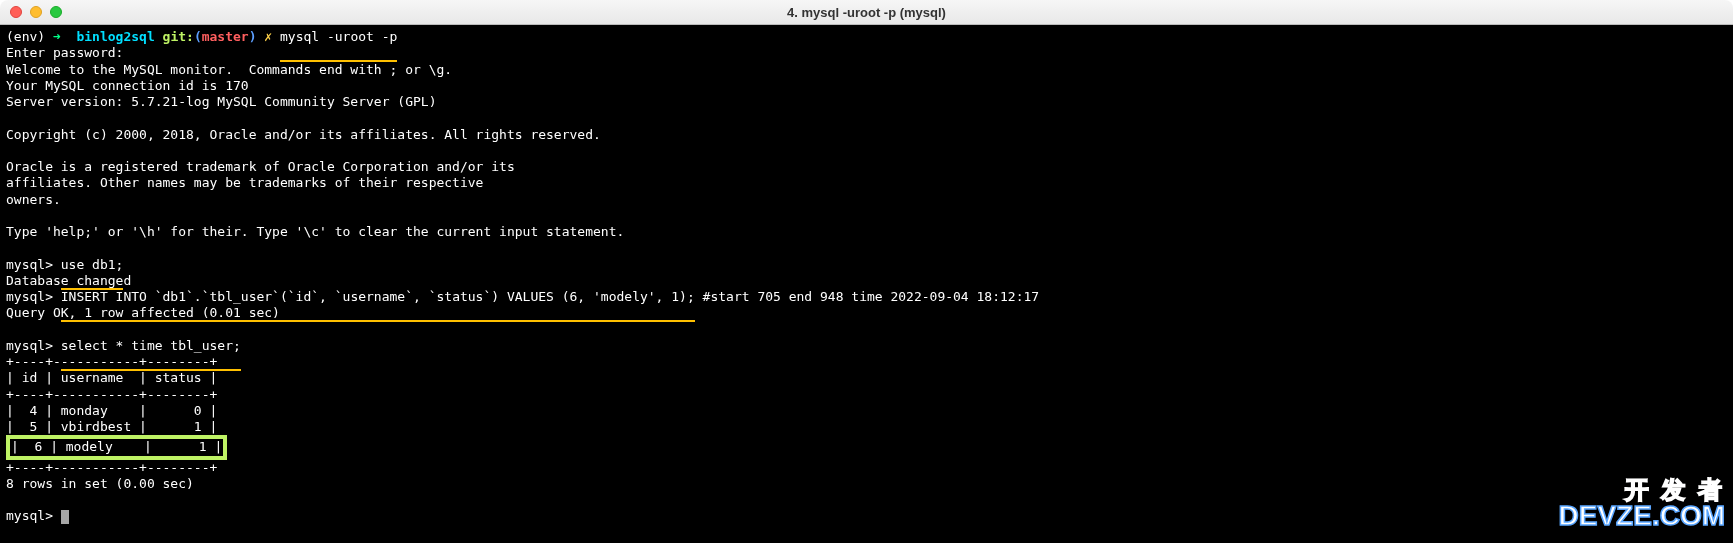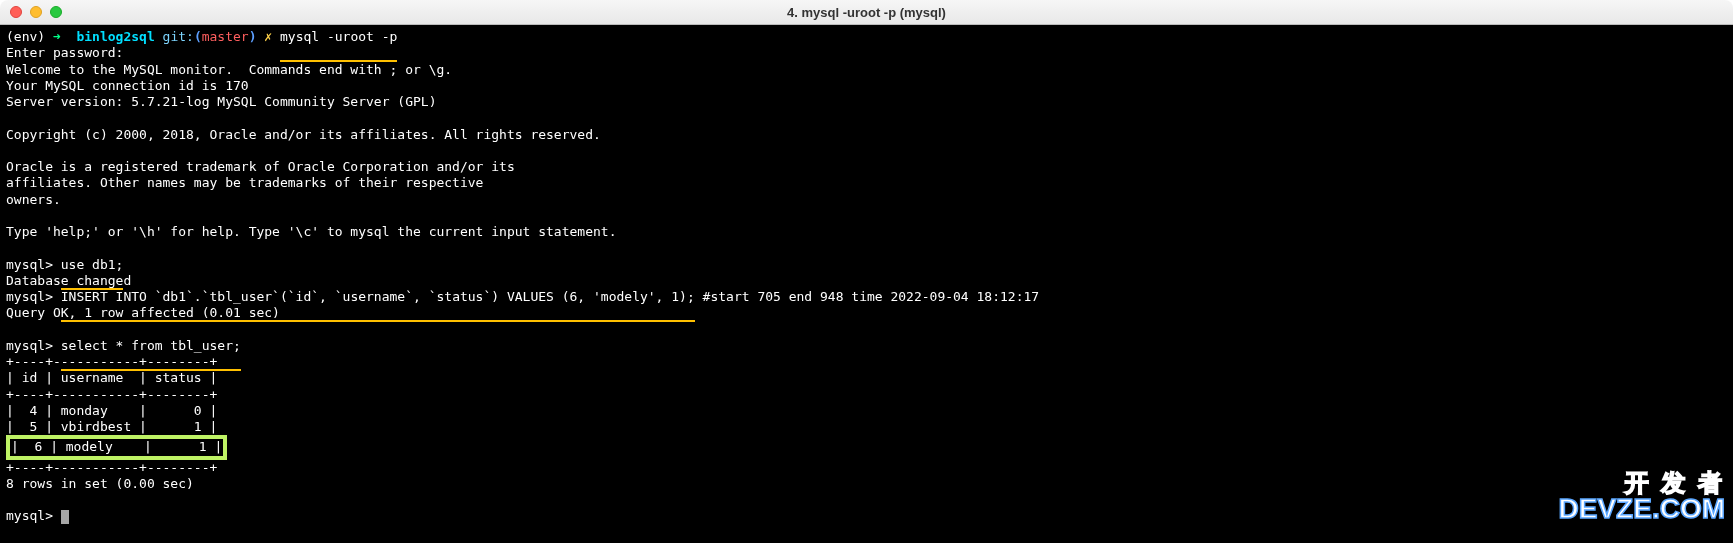--- a/index.html
+++ b/index.html
@@ -61,22 +61,22 @@
       color: #fff;
       padding: 4px 6px;
       line-height: 1.25;
       white-space: pre;
       overflow: hidden;
       position: relative;
     }
     .prompt-env { color: #ffffff; }
     .prompt-arrow { color: #00ff87; font-weight: bold; }
     .prompt-path { color: #00dfff; font-weight: bold; }
-    .prompt-git { color: #7dd3fc; font-weight: normal; }
-    .prompt-branch { color: #ff5f5f; font-weight: normal; }
+    .prompt-git { color: #bef264; font-weight: bold; }
+    .prompt-branch { color: #ff5f5f; font-weight: bold; }
     .prompt-paren { color: #5c9fff; font-weight: bold; }
     .prompt-x { color: #ffd24a; font-weight: bold; }
     .underline-yellow {
       border-bottom: 2px solid #ffc000;
       padding-bottom: 16px;
     }
     .box-yellow {
       border: 4px solid #bef264;
       padding: 0 1px;
       display: inline-block;
@@ -84,21 +84,21 @@
     .cursor {
       display: inline-block;
       width: 8px;
       height: 14px;
       background: #a6a6a6;
       vertical-align: middle;
     }
     .watermark {
       position: absolute;
       right: 8px;
-      bottom: 20px;
+      bottom: 13px;
       font-family: Arial, "Microsoft YaHei", sans-serif;
       font-weight: 900;
       font-size: 24px;
       line-height: 1.0;
       text-align: right;
       white-space: normal;
       pointer-events: none;
     }
     .wm-line1 {
       color: #5aa6ff;
@@ -129,28 +129,28 @@
 <span>Welcome to the MySQL monitor.  Commands end with ; or \g.</span>
 <span>Your MySQL connection id is 170</span>
 <span>Server version: 5.7.21-log MySQL Community Server (GPL)</span>
 
 <span>Copyright (c) 2000, 2018, Oracle and/or its affiliates. All rights reserved.</span>
 
 <span>Oracle is a registered trademark of Oracle Corporation and/or its</span>
 <span>affiliates. Other names may be trademarks of their respective</span>
 <span>owners.</span>
 
-<span>Type 'help;' or '\h' for help. Type '\c' to mysql the current input statement.</span>
+<span>Type 'help;' or '\h' for their. Type '\c' to clear the current input statement.</span>
 
 <span>mysql&gt;</span> <span class="underline-yellow">use db1;</span>
 <span>Database changed</span>
 <span>mysql&gt;</span> <span class="underline-yellow">INSERT INTO `db1`.`tbl_user`(`id`, `username`, `status`) VALUES (6, 'modely', 1);</span><span> #start 705 end 948 time 2022-09-04 18:12:17</span>
 <span>Query OK, 1 row affected (0.01 sec)</span>
 
-<span>mysql&gt;</span> <span class="underline-yellow">select * from tbl_user;</span>
+<span>mysql&gt;</span> <span class="underline-yellow">select * time tbl_user;</span>
 <span>+----+-----------+--------+</span>
 <span>| id | username  | status |</span>
 <span>+----+-----------+--------+</span>
 <span>|  4 | monday    |      0 |</span>
 <span>|  5 | vbirdbest |      1 |</span>
 <span class="box-yellow">|  6 | modely    |      1 |</span>
 <span>+----+-----------+--------+</span>
 <span>8 rows in set (0.00 sec)</span>
 
 <span>mysql&gt;</span> <span class="cursor"></span>

